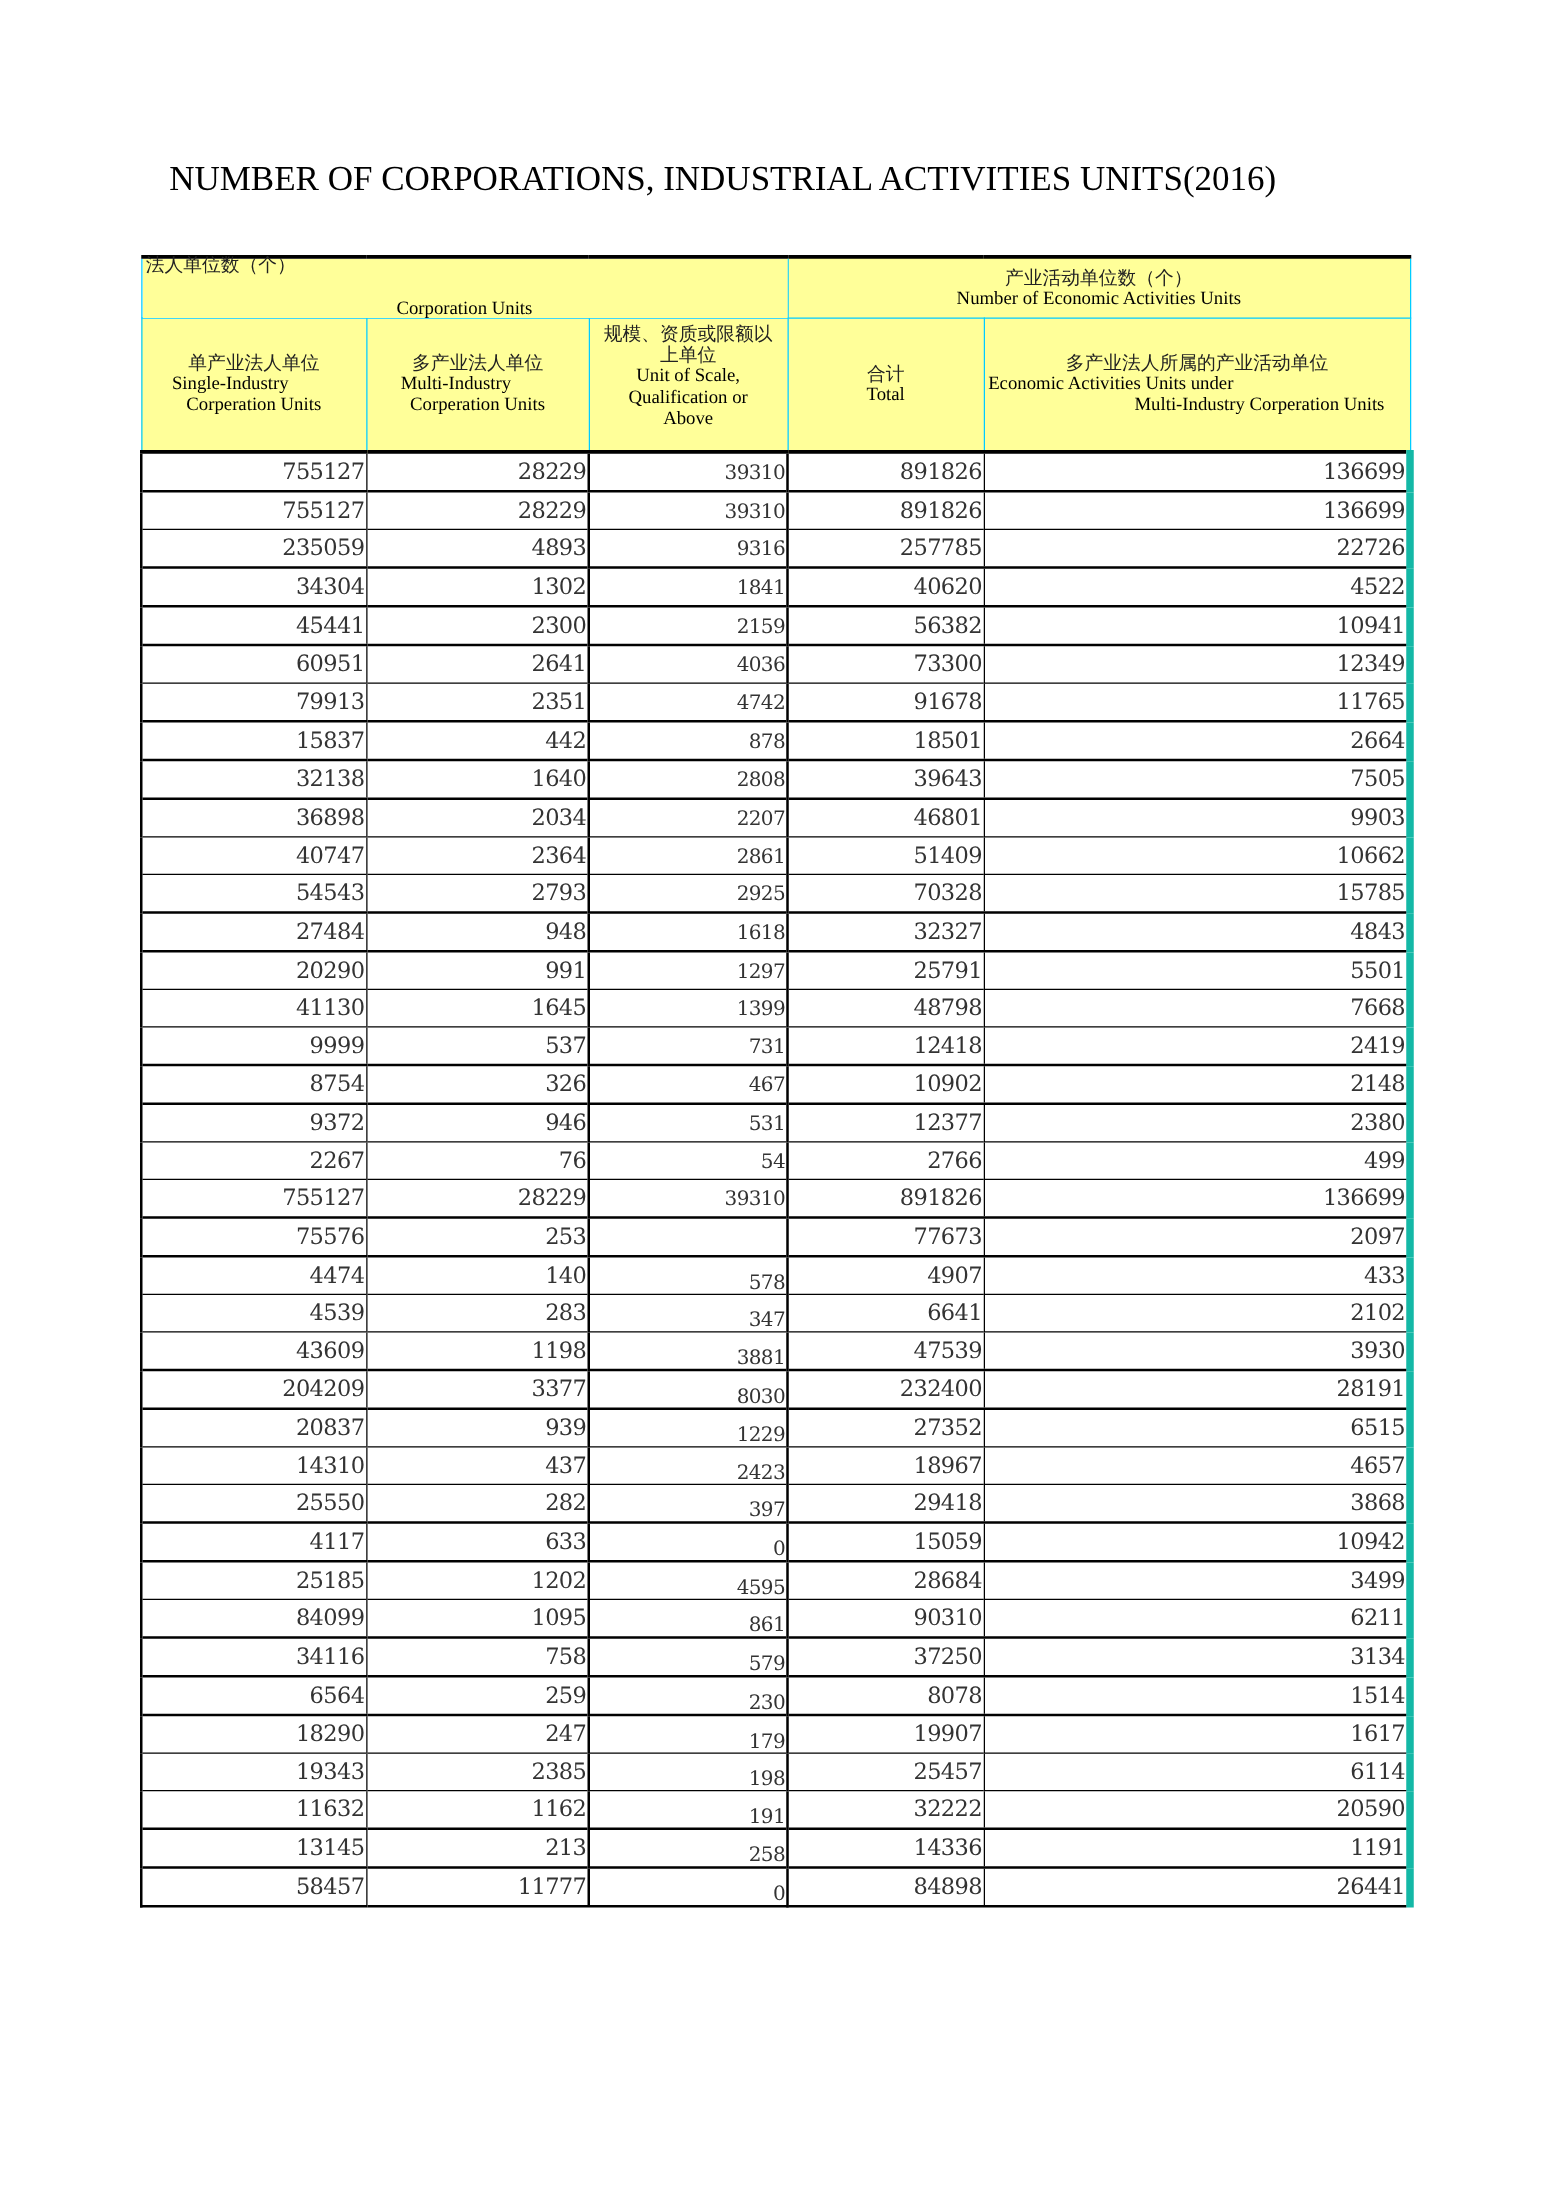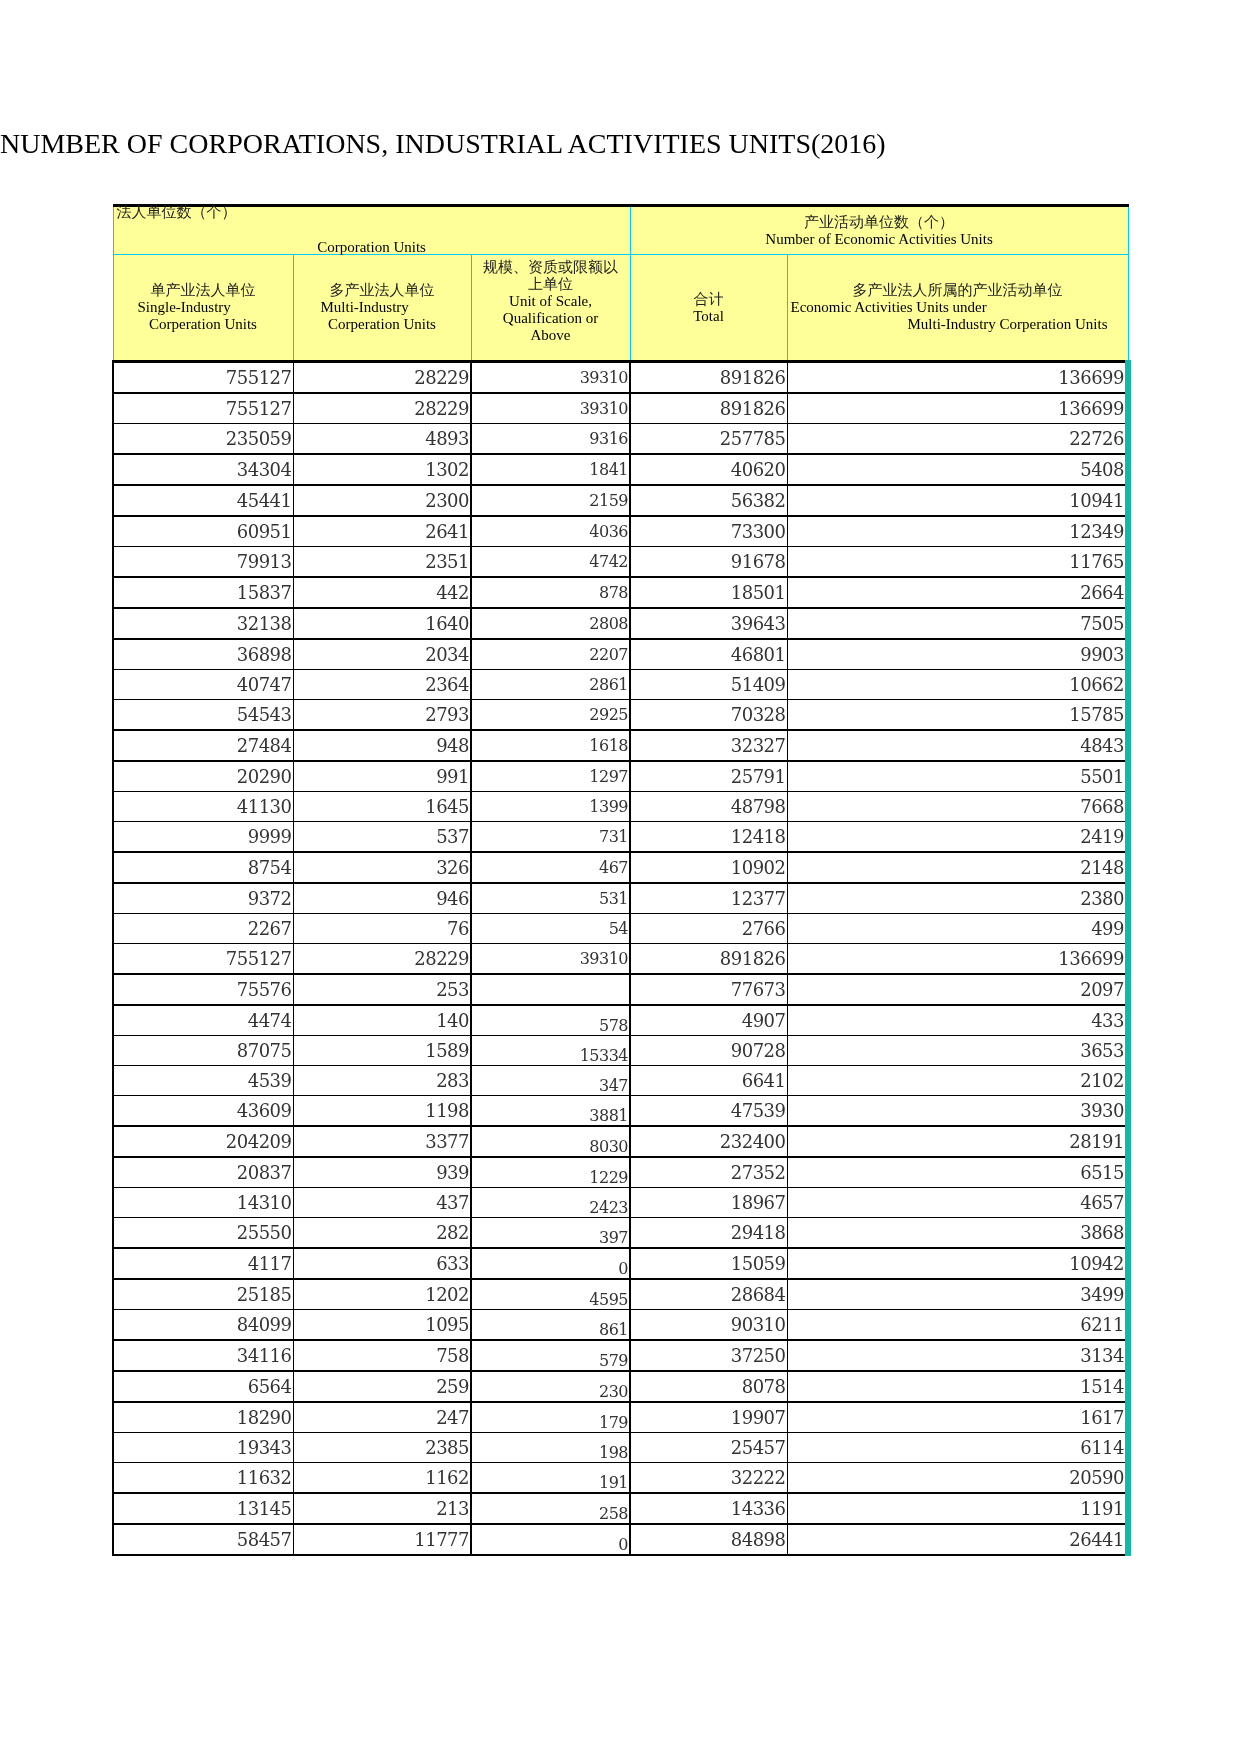--- a/index.html
+++ b/index.html
@@ -1,18 +1,18 @@
 <!DOCTYPE html>
 <html><head>
 <meta charset="utf-8">
 <style>
   html, body { margin: 0; padding: 0; background: #ffffff; }
   body { width: 1240px; height: 1754px; position: relative; overflow: hidden;
          font-family: "Liberation Serif", "DejaVu Serif", serif; color: #000; }
-  .title { position: absolute; left: 0; top: 128px; width: 1021px; text-align: left;
+  .title { position: absolute; left: 0; top: 128px; width: 1021px; text-align: right;
            font-size: 28px; letter-spacing: 0px; }
   table.grid { position: absolute; left: 112px; top: 204px; border-collapse: collapse;
                table-layout: fixed; width: 1015px; }
   table.grid col.c1 { width: 180px; }
   table.grid col.c2 { width: 178px; }
   table.grid col.c3 { width: 159px; }
   table.grid col.c4 { width: 157px; }
   table.grid col.c5 { width: 341px; }
   .hdr { background: #ffff99; border: 1px solid #00ccff; font-size: 15px;
          line-height: 17px; vertical-align: middle; text-align: center; padding: 0 2px; }
@@ -111,21 +111,21 @@
         <td class="num c2">4893</td>
         <td class="num c3">9316</td>
         <td class="num c4">257785</td>
         <td class="num c5">22726</td>
       </tr>
       <tr class="drow r-thick c3top">
         <td class="num c1">34304</td>
         <td class="num c2">1302</td>
         <td class="num c3">1841</td>
         <td class="num c4">40620</td>
-        <td class="num c5">5408</td>
+        <td class="num c5">4522</td>
       </tr>
       <tr class="drow r-thick c3top">
         <td class="num c1">45441</td>
         <td class="num c2">2300</td>
         <td class="num c3">2159</td>
         <td class="num c4">56382</td>
         <td class="num c5">10941</td>
       </tr>
       <tr class="drow r-thick c3top">
         <td class="num c1">60951</td>
@@ -238,27 +238,20 @@
         <td class="num c3"></td>
         <td class="num c4">77673</td>
         <td class="num c5">2097</td>
       </tr>
       <tr class="drow r-thick">
         <td class="num c1">4474</td>
         <td class="num c2">140</td>
         <td class="num c3">578</td>
         <td class="num c4">4907</td>
         <td class="num c5">433</td>
-      </tr>
-      <tr class="drow r-thin">
-        <td class="num c1">87075</td>
-        <td class="num c2">1589</td>
-        <td class="num c3">15334</td>
-        <td class="num c4">90728</td>
-        <td class="num c5">3653</td>
       </tr>
       <tr class="drow r-thin">
         <td class="num c1">4539</td>
         <td class="num c2">283</td>
         <td class="num c3">347</td>
         <td class="num c4">6641</td>
         <td class="num c5">2102</td>
       </tr>
       <tr class="drow r-thin">
         <td class="num c1">43609</td>

